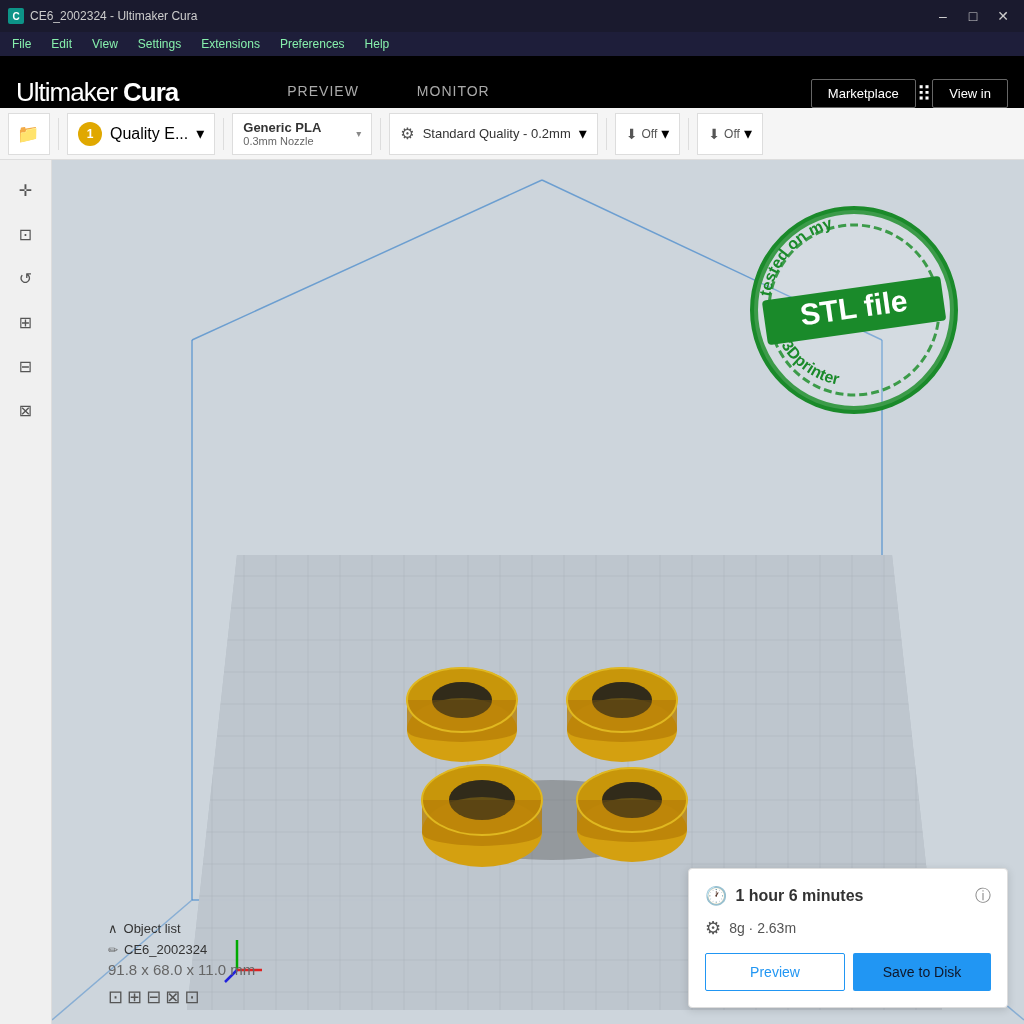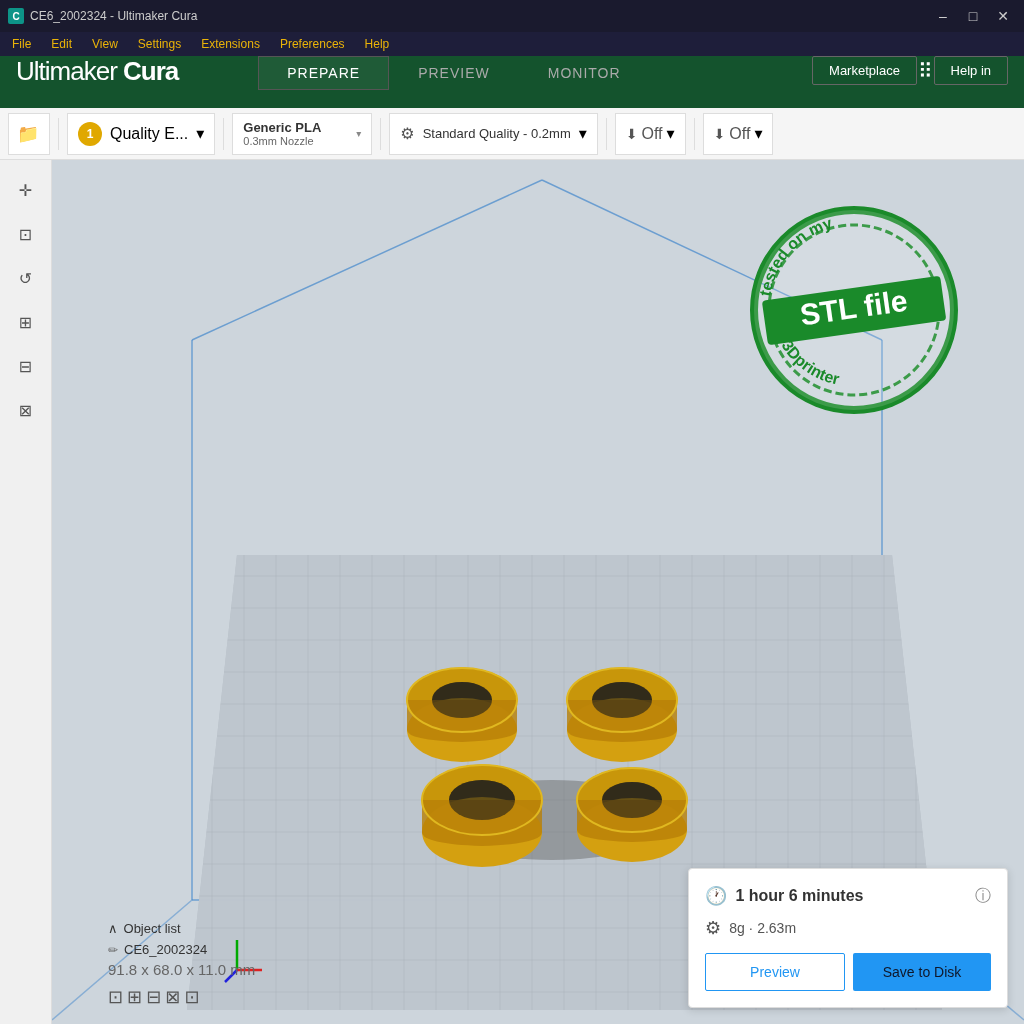--- a/index.html
+++ b/index.html
@@ -23,30 +23,30 @@
 
     
     .menu-bar {
       background: #1e1e3a;
       height: 24px;
       display: flex;
       align-items: center;
       padding: 0 8px;
       gap: 12px;
       font-size: 12px;
-      color: #eab308;
+      color: #86efac;
     }
     .menu-item { cursor: pointer; padding: 2px 4px; }
 
     
     .top-nav {
-      background: #14532d;
+      background: #000000;
       height: 52px;
       display: flex;
-      align-items: flex-start;
+      align-items: flex-end;
       padding: 0 16px;
       gap: 20px;
     }
     .logo { color: white; font-size: 26px; font-weight: 300; letter-spacing: -1px; }
     .logo strong { font-weight: 700; }
     .nav-tabs { display: flex; gap: 0; margin-left: 60px; }
     .nav-tab {
       padding: 8px 28px;
       color: #aaa;
       font-size: 14px;
@@ -131,21 +131,21 @@
       padding: 0 10px; gap: 8px; cursor: pointer; min-width: 200px;
     }
     .quality-icon { font-size: 16px; color: #555; }
     .quality-text { font-size: 13px; color: #333; }
     .support-group {
       display: flex; align-items: center; gap: 4px;
       background: white; border: 1px solid #ddd;
       height: 42px; padding: 0 10px;
     }
     .support-icon { font-size: 14px; color: #555; }
-    .support-label { font-size: 16px; color: #555; }
+    .support-label { font-size: 12px; color: #555; }
 
     
     .main-area {
       position: relative;
       height: calc(1024px - 32px - 24px - 52px - 52px);
       background: #e8e8e8;
       overflow: hidden;
     }
 
     
@@ -273,28 +273,27 @@
   <span class="menu-item">Extensions</span>
   <span class="menu-item">Preferences</span>
   <span class="menu-item">Help</span>
 </div>
 
 <div class="top-nav">
   <div class="logo">
     <span>Ultimaker</span>&nbsp;<strong>Cura</strong>
   </div>
   <div class="nav-tabs">
-    <div class="nav-tab active">PREPARE</div>
     <div class="nav-tab">PREVIEW</div>
     <div class="nav-tab">MONITOR</div>
   </div>
   <div class="nav-right">
     <button class="marketplace-btn">Marketplace</button>
     <span class="grid-icon">⠿</span>
-    <button class="signin-btn">Help in</button>
+    <button class="signin-btn">View in</button>
   </div>
 </div>
 
 <div class="toolbar">
   <div class="toolbar-folder">
     <span>📁</span>
   </div>
   <div class="toolbar-divider"></div>
   <div class="printer-select">
     <div class="printer-badge">1</div>

